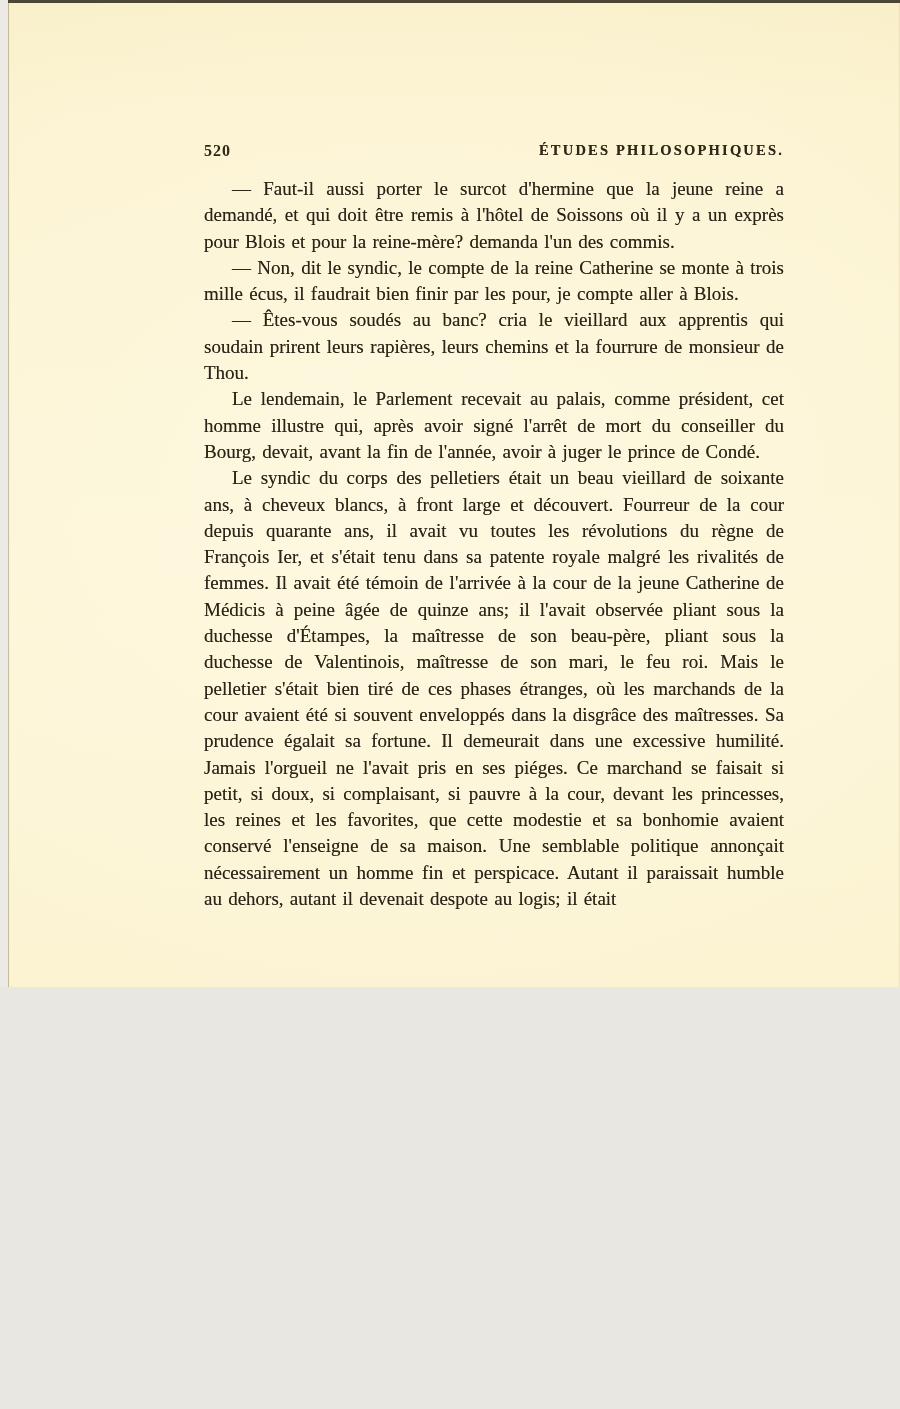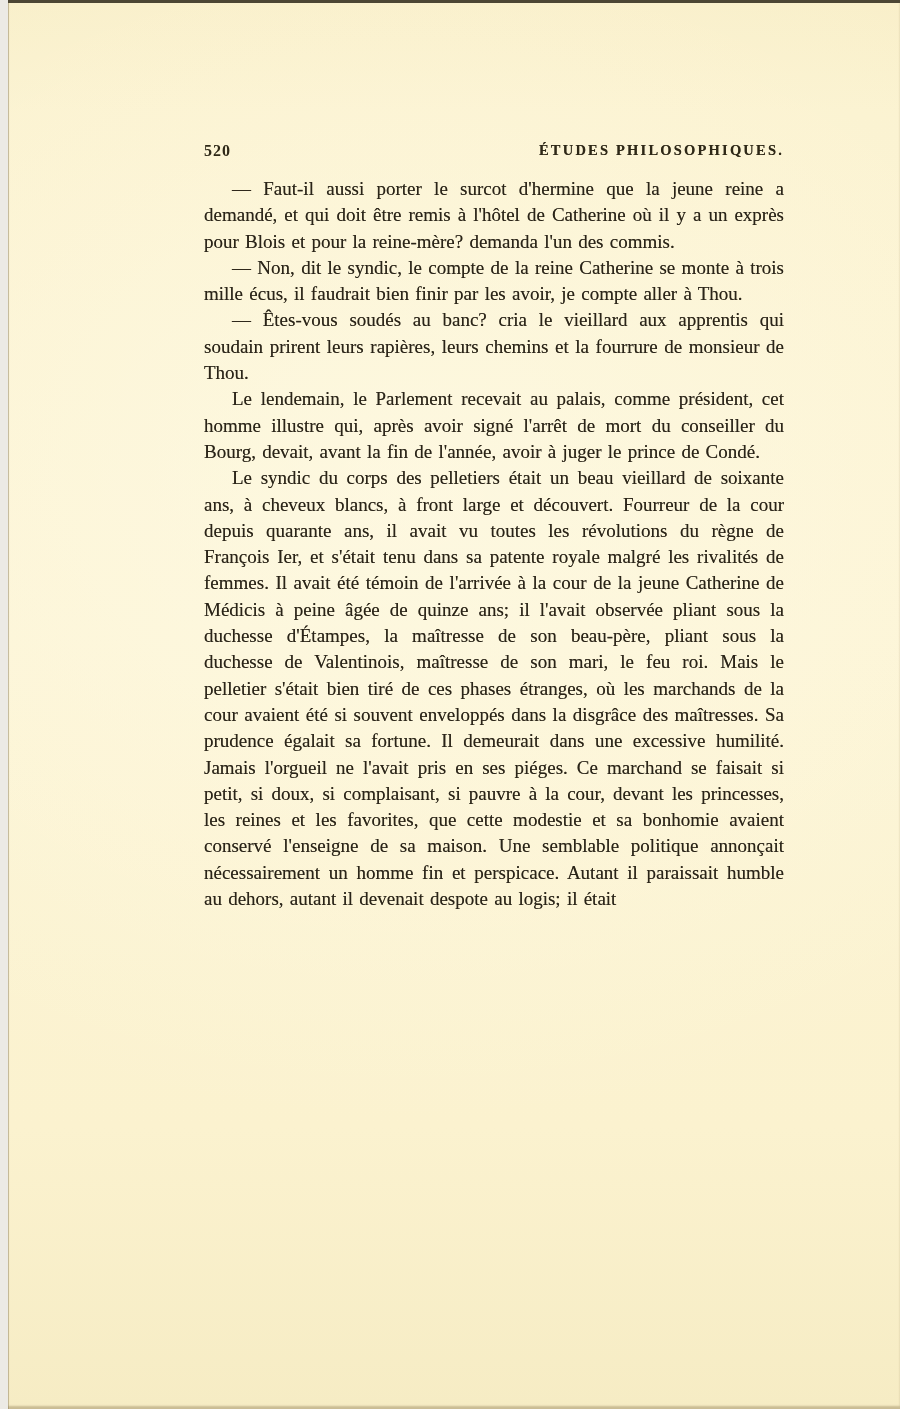--- a/index.html
+++ b/index.html
@@ -3,21 +3,21 @@
 <meta charset="utf-8">
 <style>
   html, body {
     margin: 0;
     padding: 0;
     background: #e9e7e1;
   }
   .scan-canvas {
     position: relative;
     width: 900px;
-    height: 1409px;
+    height: 987px;
     background: #eceae5;
     overflow: hidden;
     font-family: "Liberation Serif", "DejaVu Serif", serif;
   }
   
   .book-page {
     position: absolute;
     left: 8px;
     top: 0;
     width: 892px;
@@ -73,21 +73,21 @@
 <body>
 
 <div class="scan-canvas">
   <div class="book-page">
     <div class="content">
       <div class="page-header">
         <span class="page-number">520</span>
         <span class="running-title">ÉTUDES PHILOSOPHIQUES.</span>
       </div>
       <div class="text-block">
-          <p class="para">— Faut-il aussi porter le surcot d'hermine que la jeune reine a demandé, et qui doit être remis à l'hôtel de Catherine où il y a un exprès pour Blois et pour la reine-mère? demanda l'un des commis.</p>
-          <p class="para">— Non, dit le syndic, le compte de la reine Catherine se monte à trois mille écus, il faudrait bien finir par les avoir, je compte aller à Thou.</p>
+          <p class="para">— Faut-il aussi porter le surcot d'hermine que la jeune reine a demandé, et qui doit être remis à l'hôtel de Soissons où il y a un exprès pour Blois et pour la reine-mère? demanda l'un des commis.</p>
+          <p class="para">— Non, dit le syndic, le compte de la reine Catherine se monte à trois mille écus, il faudrait bien finir par les pour, je compte aller à Blois.</p>
           <p class="para">— Êtes-vous soudés au banc? cria le vieillard aux apprentis qui soudain prirent leurs rapières, leurs chemins et la fourrure de monsieur de Thou.</p>
           <p class="para">Le lendemain, le Parlement recevait au palais, comme président, cet homme illustre qui, après avoir signé l'arrêt de mort du conseiller du Bourg, devait, avant la fin de l'année, avoir à juger le prince de Condé.</p>
           <p class="para">Le syndic du corps des pelletiers était un beau vieillard de soixante ans, à cheveux blancs, à front large et découvert. Fourreur de la cour depuis quarante ans, il avait vu toutes les révolutions du règne de François Ier, et s'était tenu dans sa patente royale malgré les rivalités de femmes. Il avait été témoin de l'arrivée à la cour de la jeune Catherine de Médicis à peine âgée de quinze ans; il l'avait observée pliant sous la duchesse d'Étampes, la maîtresse de son beau-père, pliant sous la duchesse de Valentinois, maîtresse de son mari, le feu roi. Mais le pelletier s'était bien tiré de ces phases étranges, où les marchands de la cour avaient été si souvent enveloppés dans la disgrâce des maîtresses. Sa prudence égalait sa fortune. Il demeurait dans une excessive humilité. Jamais l'orgueil ne l'avait pris en ses piéges. Ce marchand se faisait si petit, si doux, si complaisant, si pauvre à la cour, devant les princesses, les reines et les favorites, que cette modestie et sa bonhomie avaient conservé l'enseigne de sa maison. Une semblable politique annonçait nécessairement un homme fin et perspicace. Autant il paraissait humble au dehors, autant il devenait despote au logis; il était</p>
         </div>
     </div>
   </div>
 </div>
 
 </body></html>

